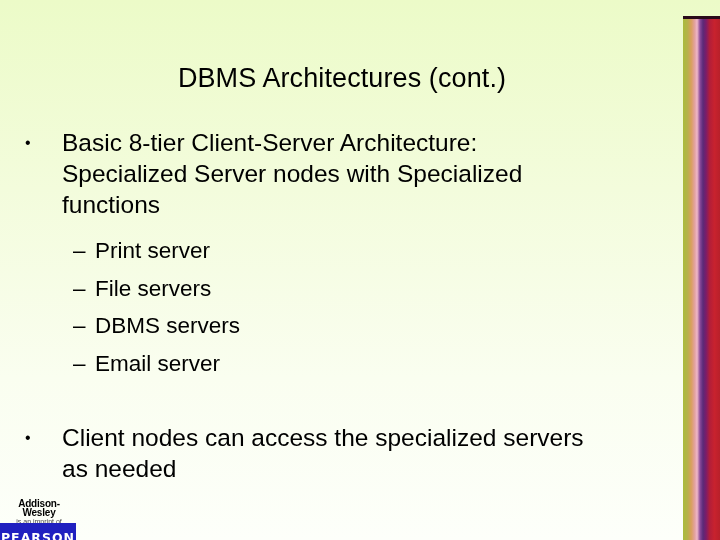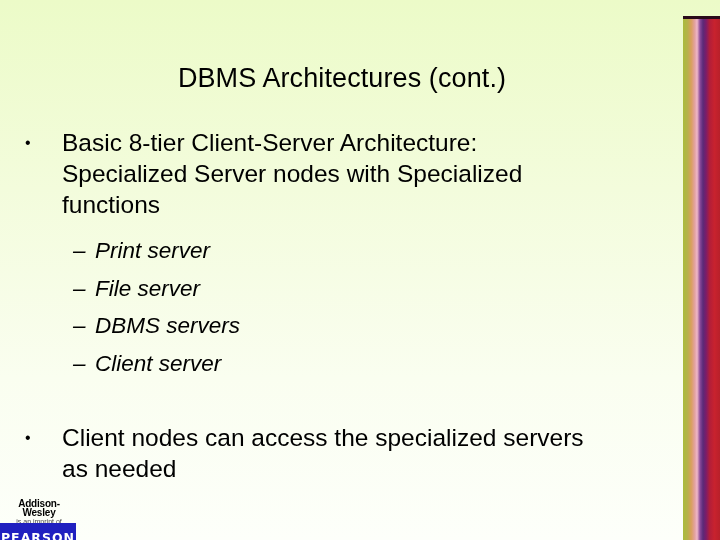--- a/index.html
+++ b/index.html
@@ -54,21 +54,20 @@
     .sublist {
       position: absolute;
       left: 73px;
       top: 216px;
       font-size: 22.5px;
       line-height: 37.6px;
     }
     .subitem {
       display: block;
       white-space: nowrap;
-      font-style: italic;
     }
     .subitem .dash {
       display: inline-block;
       width: 22px;
     }
     .stripe {
       position: absolute;
       left: 683px;
       top: 0;
       width: 37px;
@@ -152,27 +151,27 @@
     <span class="text">Basic 8-tier Client-Server Architecture:
 Specialized Server nodes with Specialized
 functions</span>
   </div>
 
   <div class="sublist">
     <div class="subitem">
       <span class="dash">–</span><span>Print server</span>
     </div>
     <div class="subitem">
-      <span class="dash">–</span><span>File server</span>
+      <span class="dash">–</span><span>File servers</span>
     </div>
     <div class="subitem">
       <span class="dash">–</span><span>DBMS servers</span>
     </div>
     <div class="subitem">
-      <span class="dash">–</span><span>Client server</span>
+      <span class="dash">–</span><span>Email server</span>
     </div>
   </div>
 
   <div class="bullet bullet-2">
     <span class="dot">•</span>
     <span class="text">Client nodes can access the specialized servers
 as needed</span>
   </div>
 
   <div class="stripe"></div>

